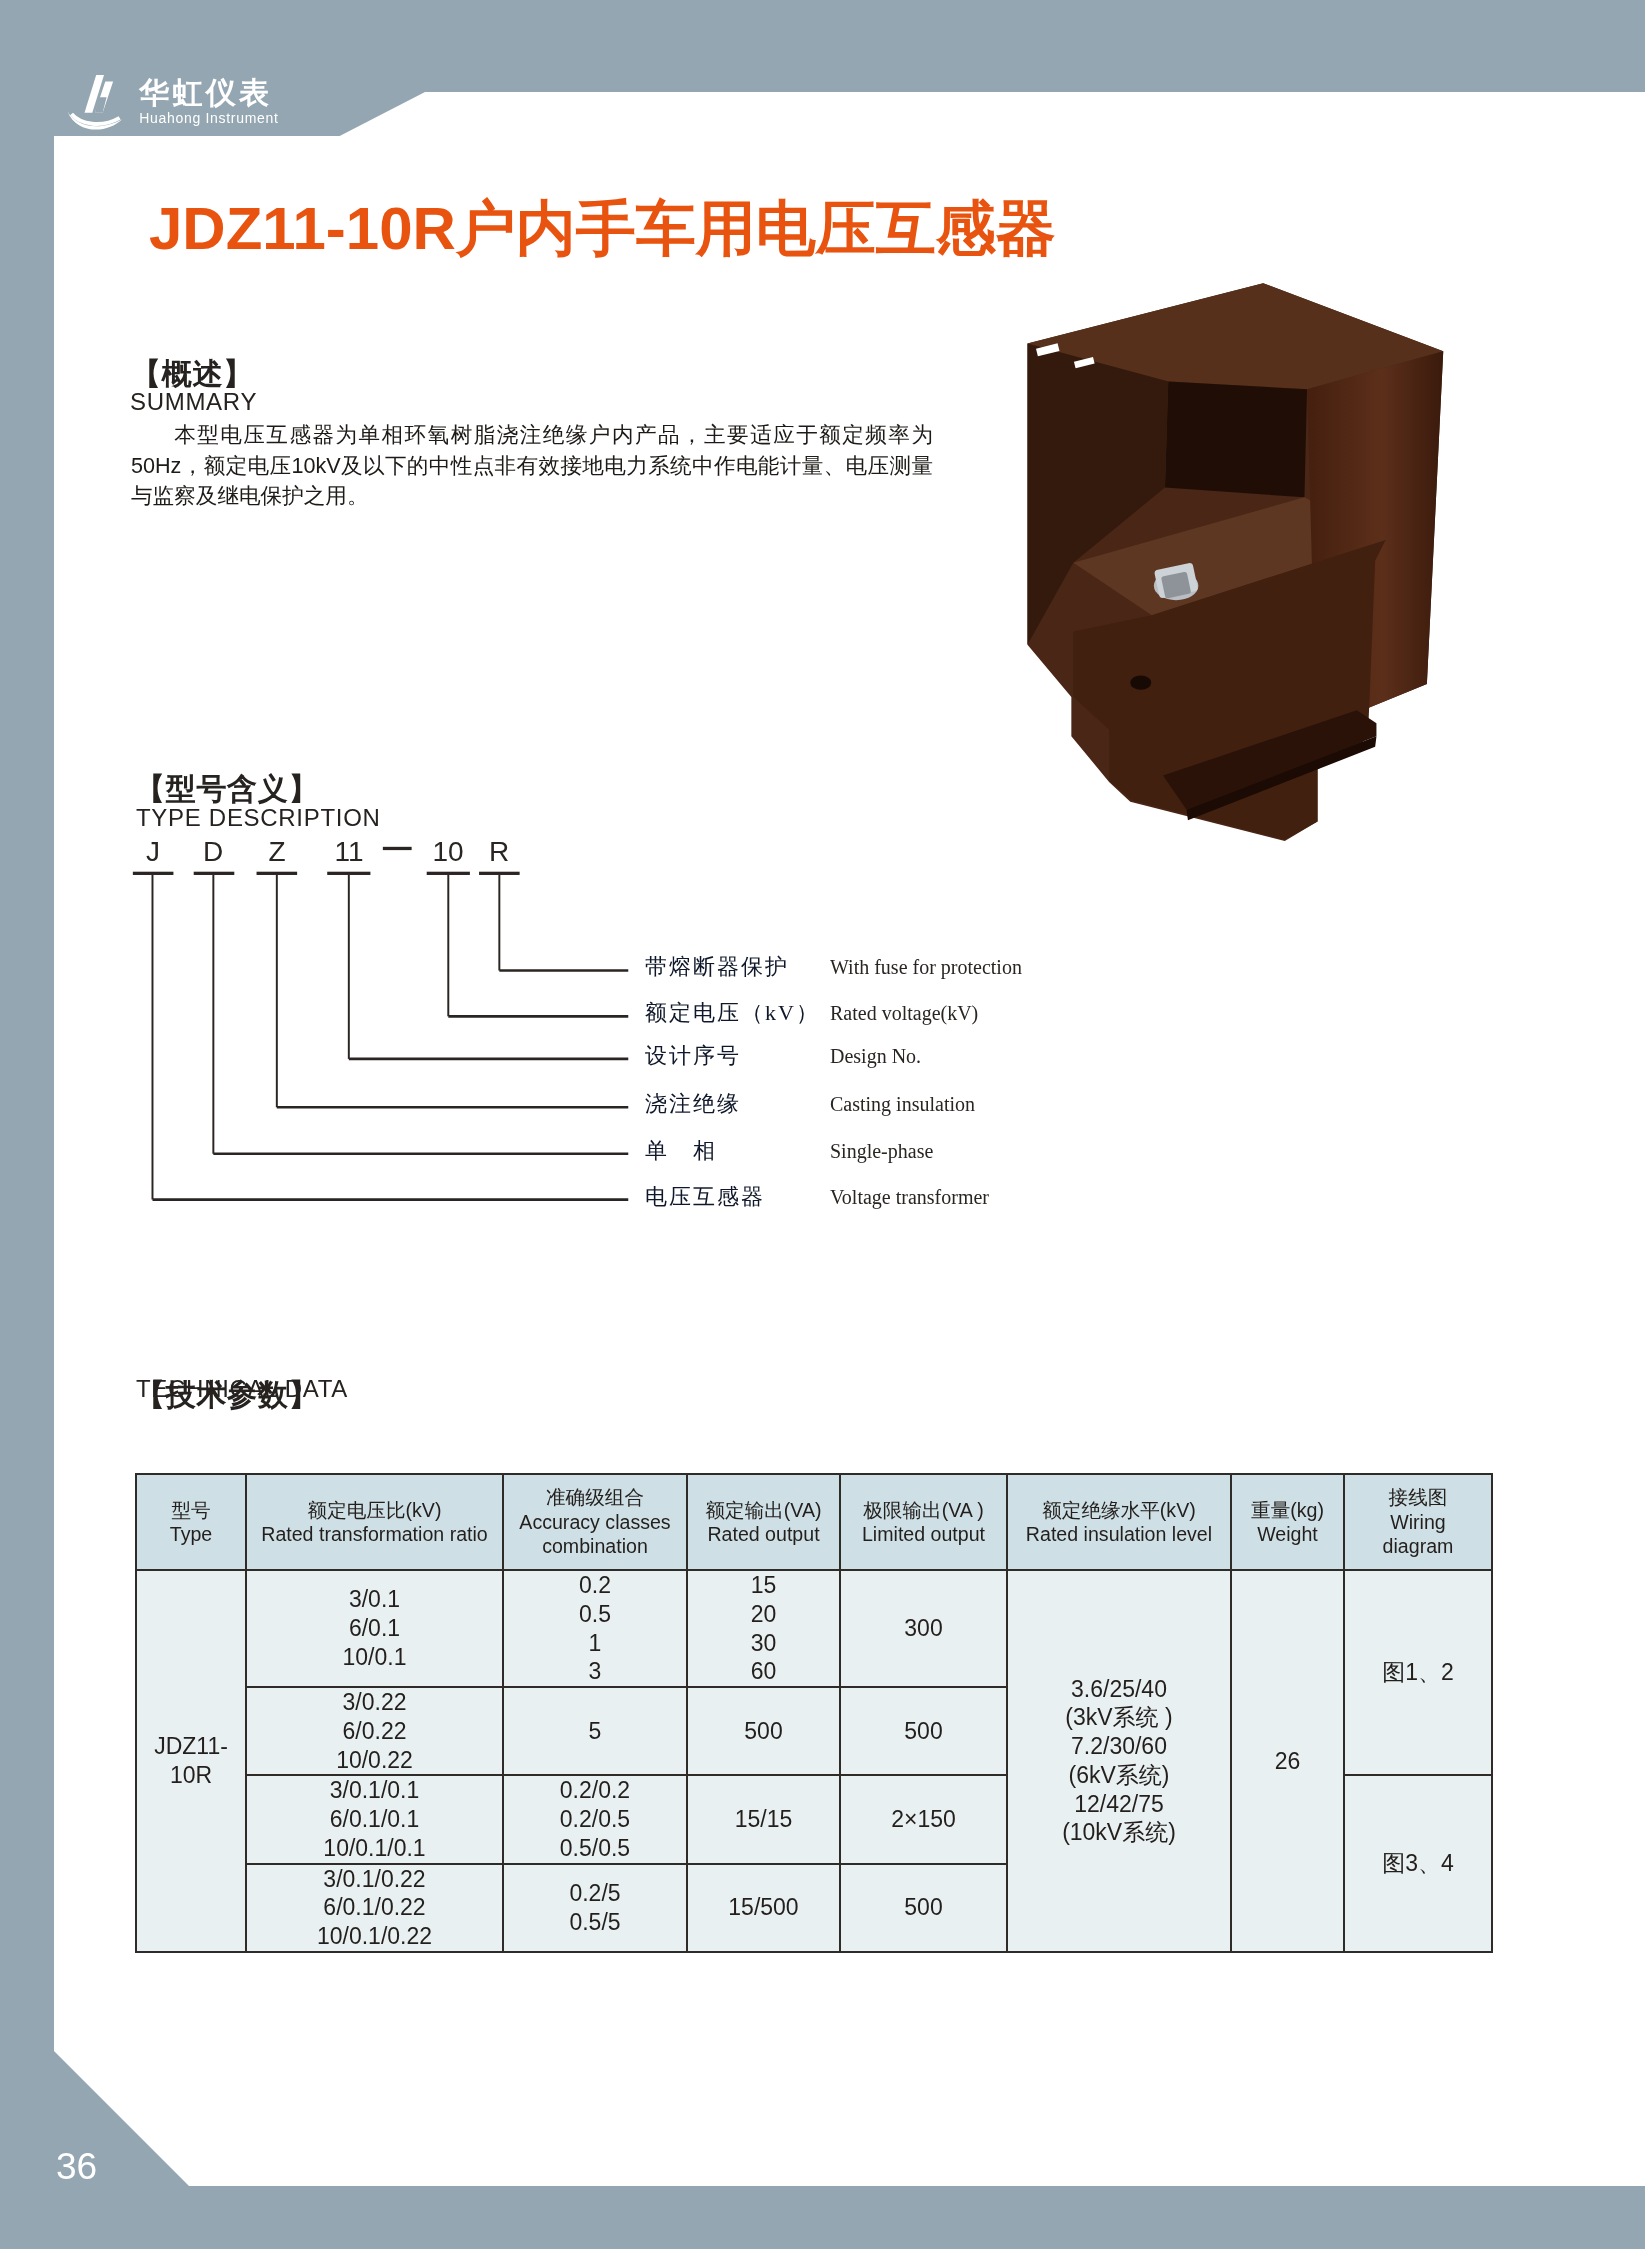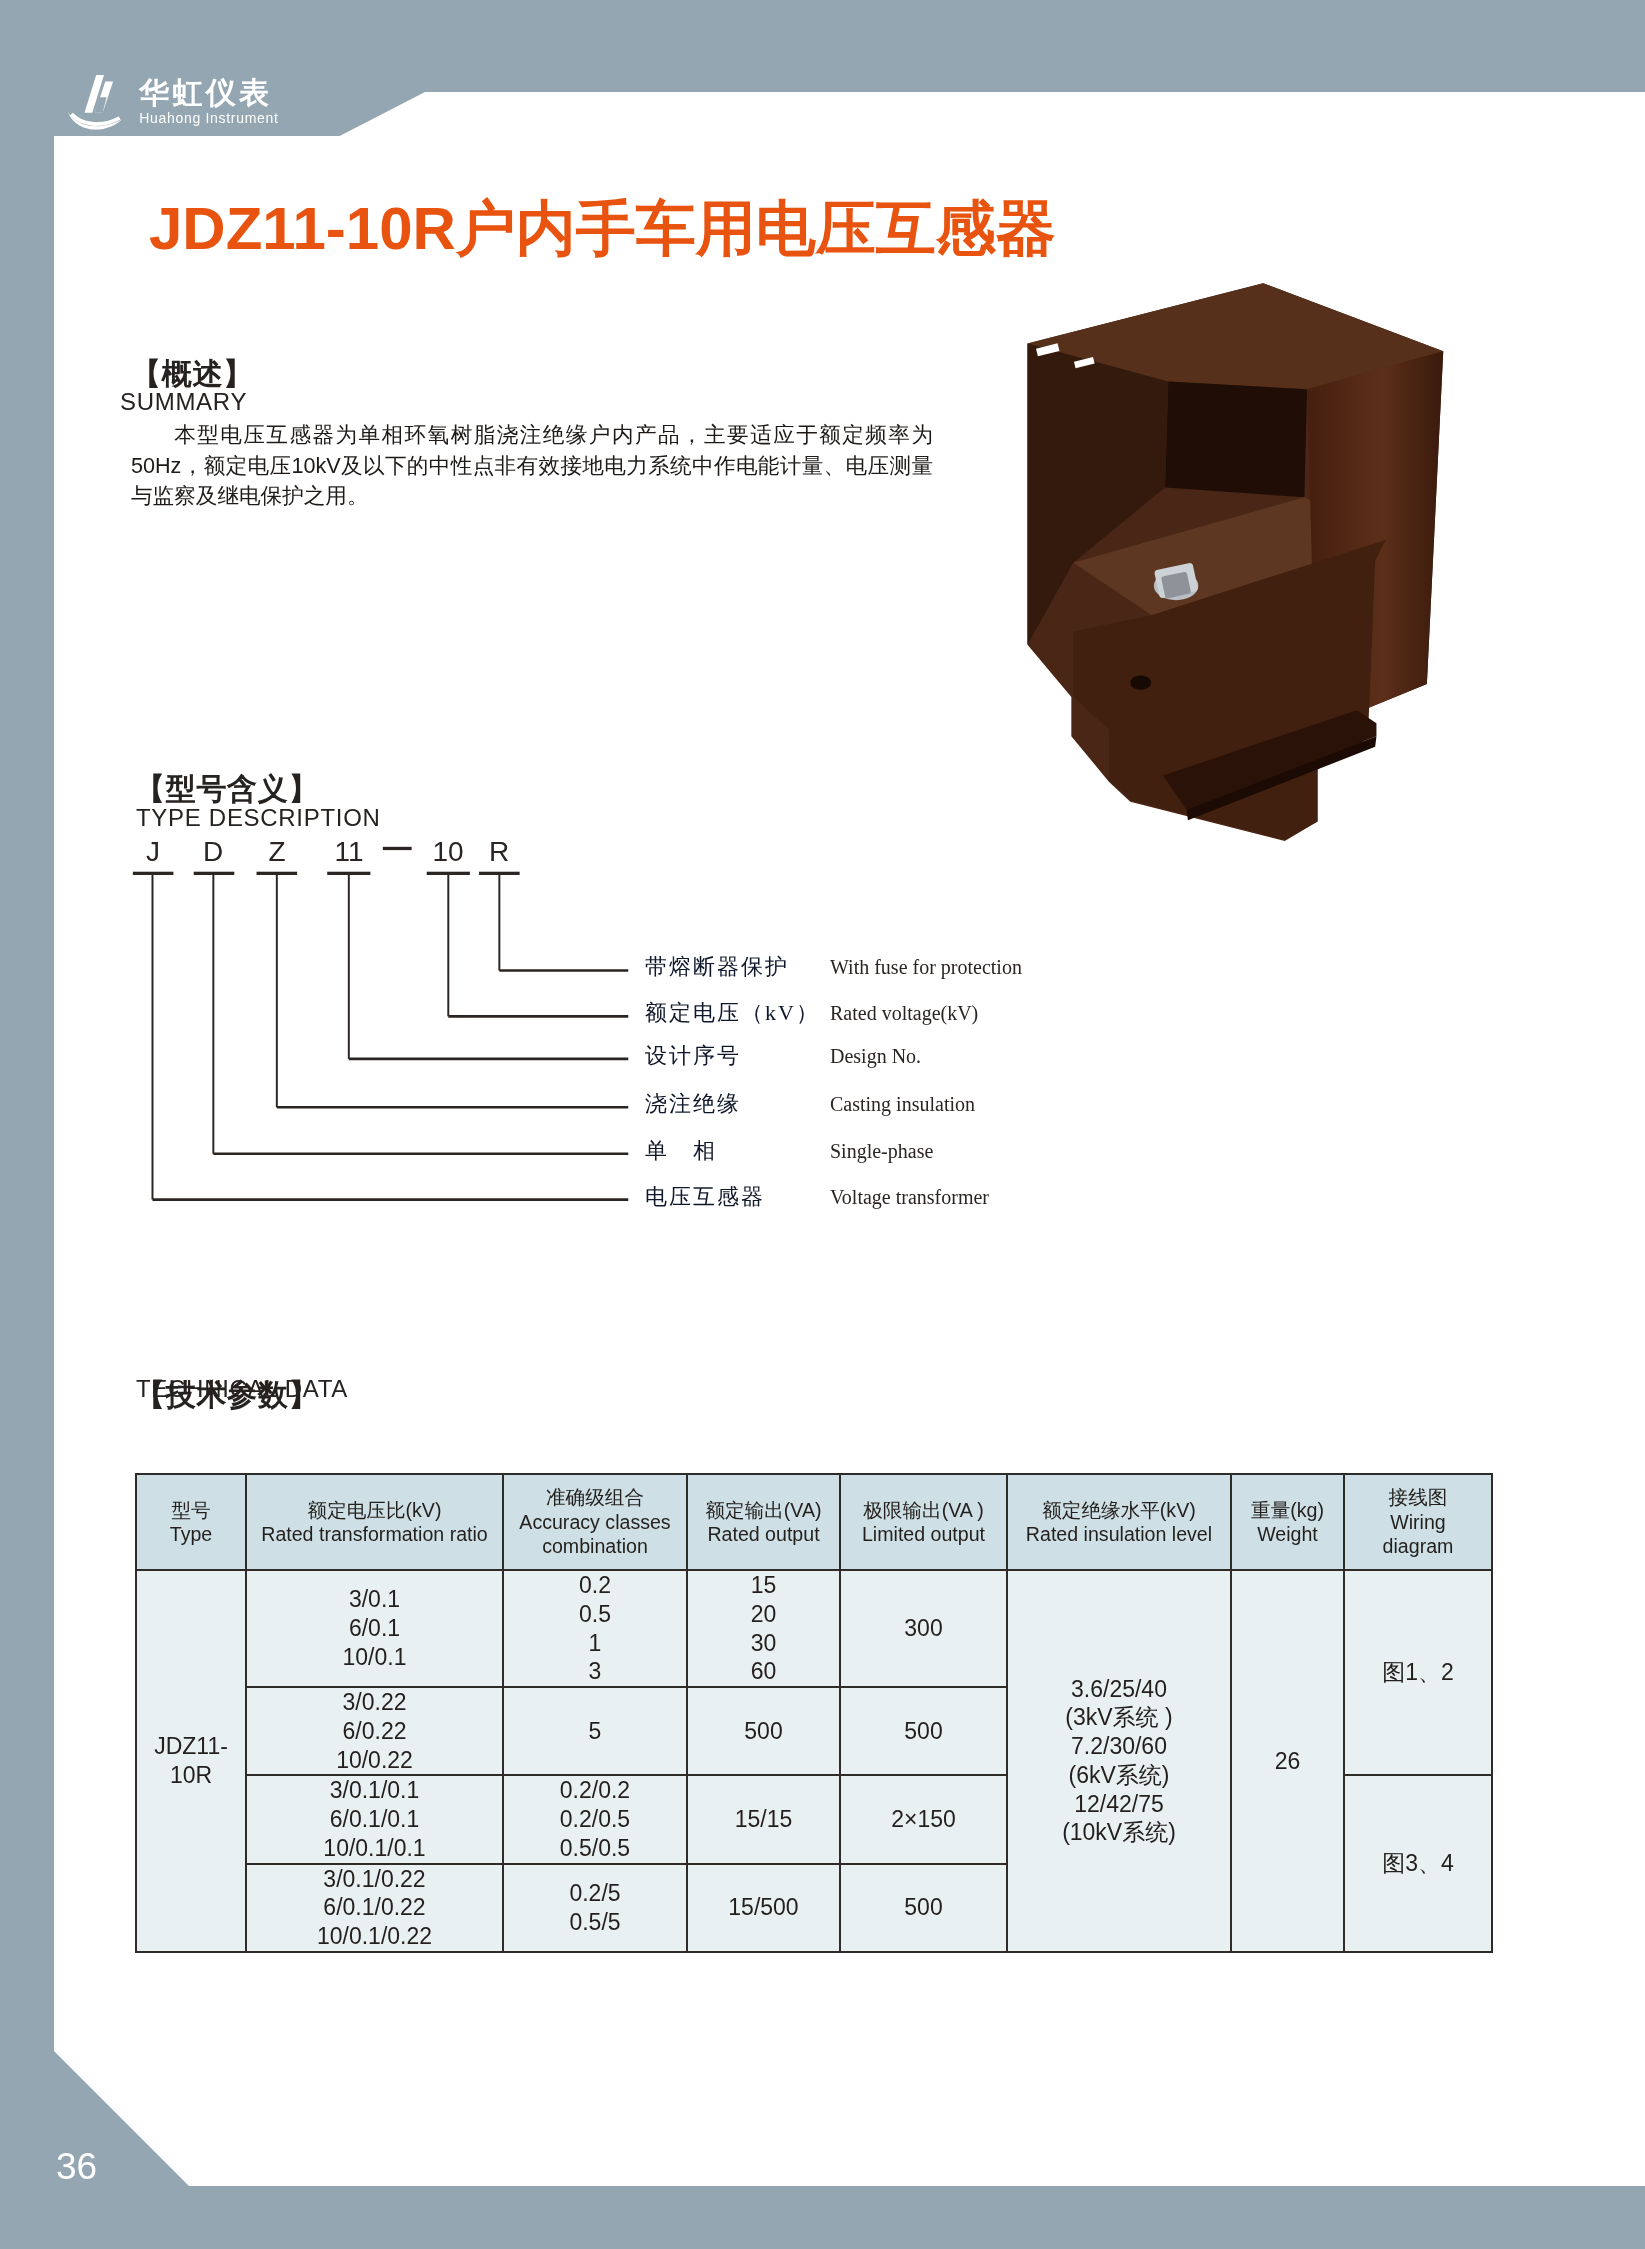--- a/index.html
+++ b/index.html
@@ -79,21 +79,21 @@
     </svg>
     <div id="logo-text">
       <div id="logo-cn">华虹仪表</div>
       <div id="logo-en">Huahong Instrument</div>
     </div>
   </div>
 
   <div id="doc-title">JDZ11-10R户内手车用电压互感器</div>
 
   <div class="sec-cn" style="left:131px;top:346px;">【概述】</div>
-  <div class="sec-en" style="left:120px;top:388px;">SUMMARY</div>
+  <div class="sec-en" style="left:130px;top:388px;">SUMMARY</div>
   <div id="summary-body">本型电压互感器为单相环氧树脂浇注绝缘户内产品，主要适应于额定频率为50Hz，额定电压10kV及以下的中性点非有效接地电力系统中作电能计量、电压测量与监察及继电保护之用。</div>
 
   <svg id="product-photo" viewBox="0 0 690 895">
     <defs>
       <linearGradient id="faceGrad" x1="0" y1="0" x2="1" y2="0">
         <stop offset="0" stop-color="#451f0f"></stop>
         <stop offset="0.55" stop-color="#5c2f1a"></stop>
         <stop offset="1" stop-color="#3a1a0c"></stop>
       </linearGradient>
     </defs>

